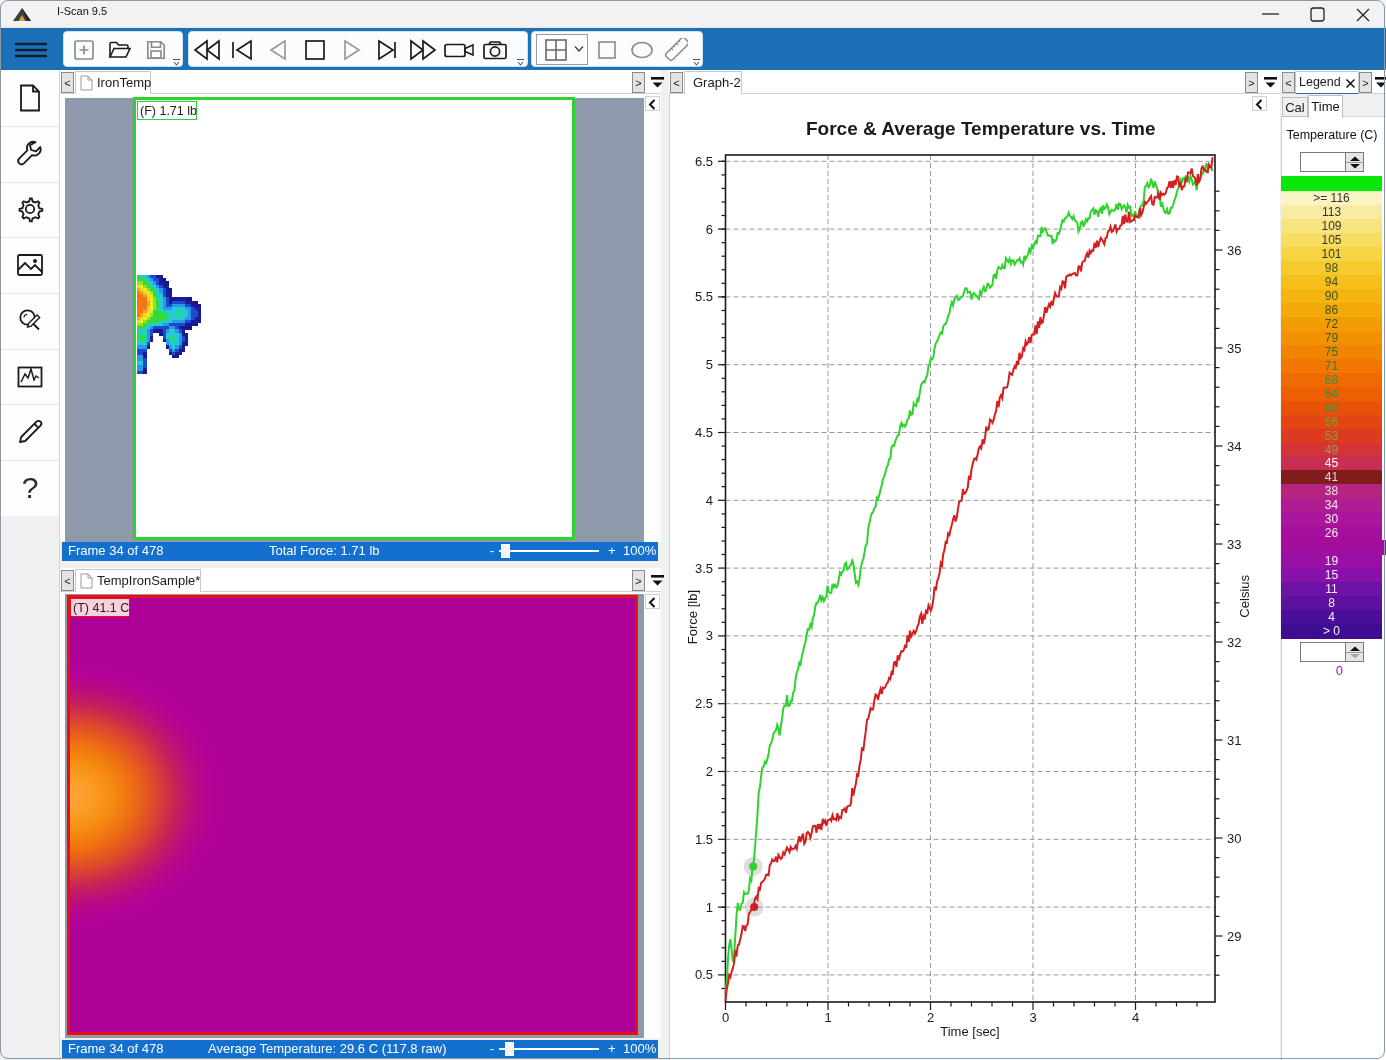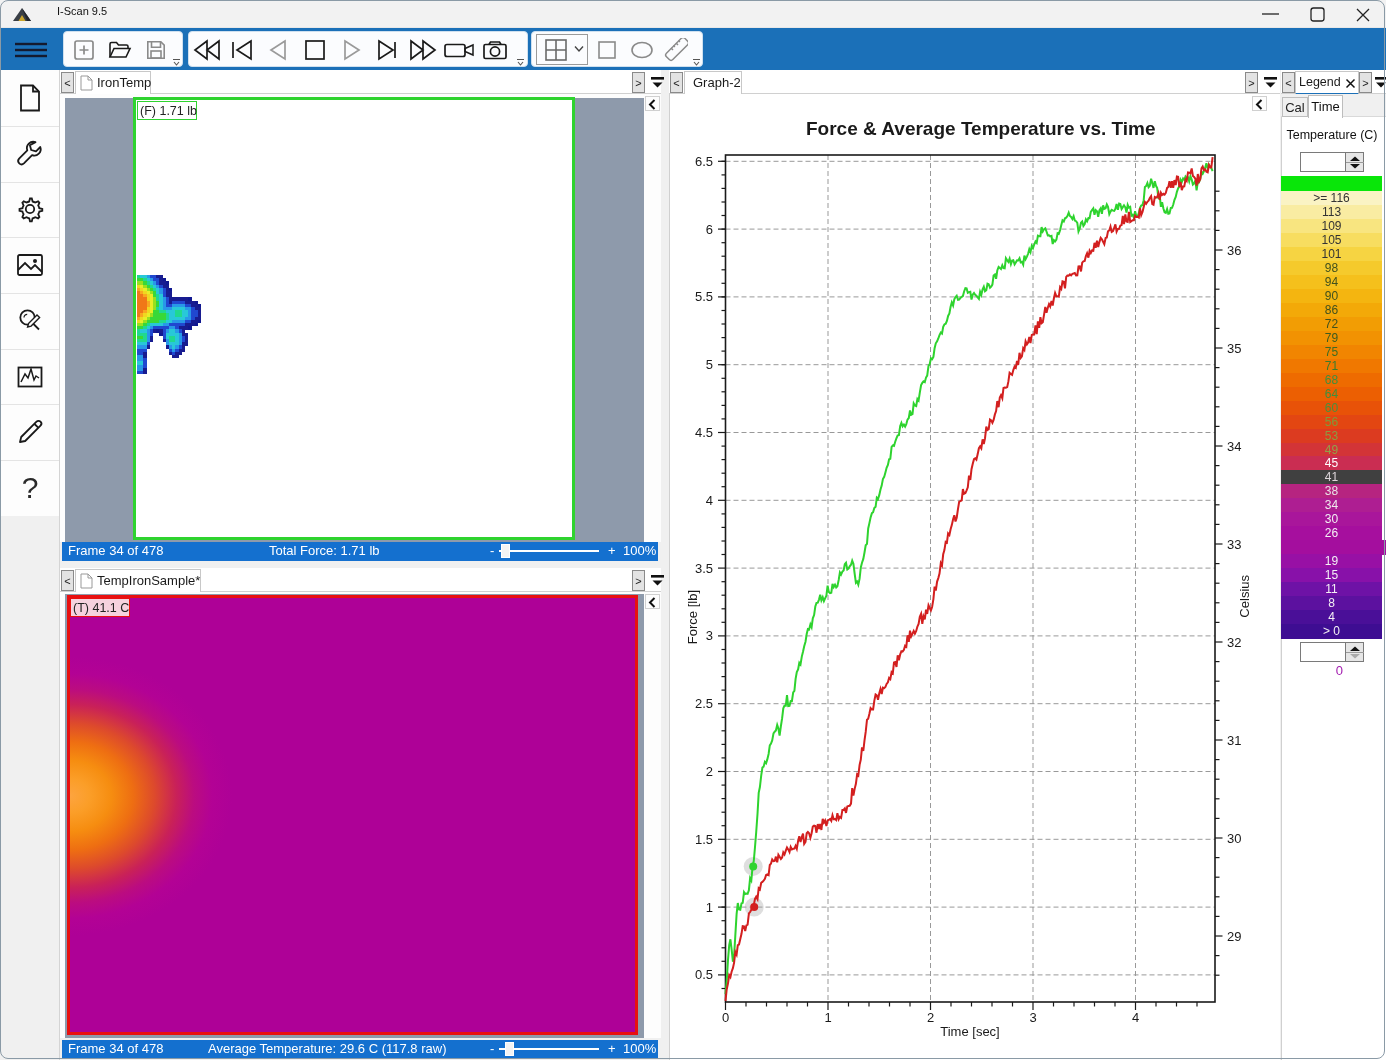--- a/index.html
+++ b/index.html
@@ -860,21 +860,21 @@
     <div style="position:absolute;left:0;top:154.7px;width:101px;height:14.6px;background:rgb(242,146,2);color:#3e5c1e;font-size:12px;line-height:14.0px;text-align:center">79</div>
     <div style="position:absolute;left:0;top:168.7px;width:101px;height:14.6px;background:rgb(241,133,1);color:#3e6c22;font-size:12px;line-height:14.0px;text-align:center">75</div>
     <div style="position:absolute;left:0;top:182.6px;width:101px;height:14.6px;background:rgb(240,120,0);color:#3a7c2c;font-size:12px;line-height:14.0px;text-align:center">71</div>
     <div style="position:absolute;left:0;top:196.6px;width:101px;height:14.6px;background:rgb(238,107,0);color:#3f8f3d;font-size:12px;line-height:14.0px;text-align:center">68</div>
     <div style="position:absolute;left:0;top:210.6px;width:101px;height:14.6px;background:rgb(236,95,2);color:#3f8f3d;font-size:12px;line-height:14.0px;text-align:center">64</div>
     <div style="position:absolute;left:0;top:224.6px;width:101px;height:14.6px;background:rgb(232,82,8);color:#48913d;font-size:12px;line-height:14.0px;text-align:center">60</div>
     <div style="position:absolute;left:0;top:238.5px;width:101px;height:14.6px;background:rgb(227,70,18);color:#7d9c3a;font-size:12px;line-height:14.0px;text-align:center">56</div>
     <div style="position:absolute;left:0;top:252.5px;width:101px;height:14.6px;background:rgb(220,59,32);color:#8a9c42;font-size:12px;line-height:14.0px;text-align:center">53</div>
     <div style="position:absolute;left:0;top:266.5px;width:101px;height:14.6px;background:rgb(211,52,55);color:#93a048;font-size:12px;line-height:14.0px;text-align:center">49</div>
     <div style="position:absolute;left:0;top:280.4px;width:101px;height:14.6px;background:rgb(202,45,82);color:#ffffff;font-size:12px;line-height:14.0px;text-align:center">45</div>
-    <div style="position:absolute;left:0;top:294.4px;width:101px;height:14.6px;background:#404040;color:#ddd5da;font-size:12px;line-height:14.0px;text-align:center">41</div>
+    <div style="position:absolute;left:0;top:294.4px;width:101px;height:14.6px;background:#7f1d1d;color:#ddd5da;font-size:12px;line-height:14.0px;text-align:center">41</div>
     <div style="position:absolute;left:0;top:308.4px;width:101px;height:14.6px;background:rgb(182,36,128);color:#e8e2e6;font-size:12px;line-height:14.0px;text-align:center">38</div>
     <div style="position:absolute;left:0;top:322.3px;width:101px;height:14.6px;background:rgb(174,30,146);color:#efeaee;font-size:12px;line-height:14.0px;text-align:center">34</div>
     <div style="position:absolute;left:0;top:336.3px;width:101px;height:14.6px;background:rgb(169,22,155);color:#f2eef2;font-size:12px;line-height:14.0px;text-align:center">30</div>
     <div style="position:absolute;left:0;top:350.3px;width:101px;height:14.6px;background:rgb(166,15,158);color:#f4f0f4;font-size:12px;line-height:14.0px;text-align:center">26</div>
     <div style="position:absolute;left:0;top:364.2px;width:122px;height:14.6px;background:rgb(164,14,158);color:#5eead4;font-size:12px;line-height:14.0px;text-align:right">23</div>
     <div style="position:absolute;left:0;top:378.2px;width:101px;height:14.6px;background:rgb(152,16,165);color:#f4f0f4;font-size:12px;line-height:14.0px;text-align:center">19</div>
     <div style="position:absolute;left:0;top:392.2px;width:101px;height:14.6px;background:rgb(136,17,169);color:#f4f0f4;font-size:12px;line-height:14.0px;text-align:center">15</div>
     <div style="position:absolute;left:0;top:406.2px;width:101px;height:14.6px;background:rgb(110,18,166);color:#f4f0f4;font-size:12px;line-height:14.0px;text-align:center">11</div>
     <div style="position:absolute;left:0;top:420.1px;width:101px;height:14.6px;background:rgb(92,17,159);color:#f4f0f4;font-size:12px;line-height:14.0px;text-align:center">8</div>
     <div style="position:absolute;left:0;top:434.1px;width:101px;height:14.6px;background:rgb(74,15,152);color:#f4f0f4;font-size:12px;line-height:14.0px;text-align:center">4</div>

